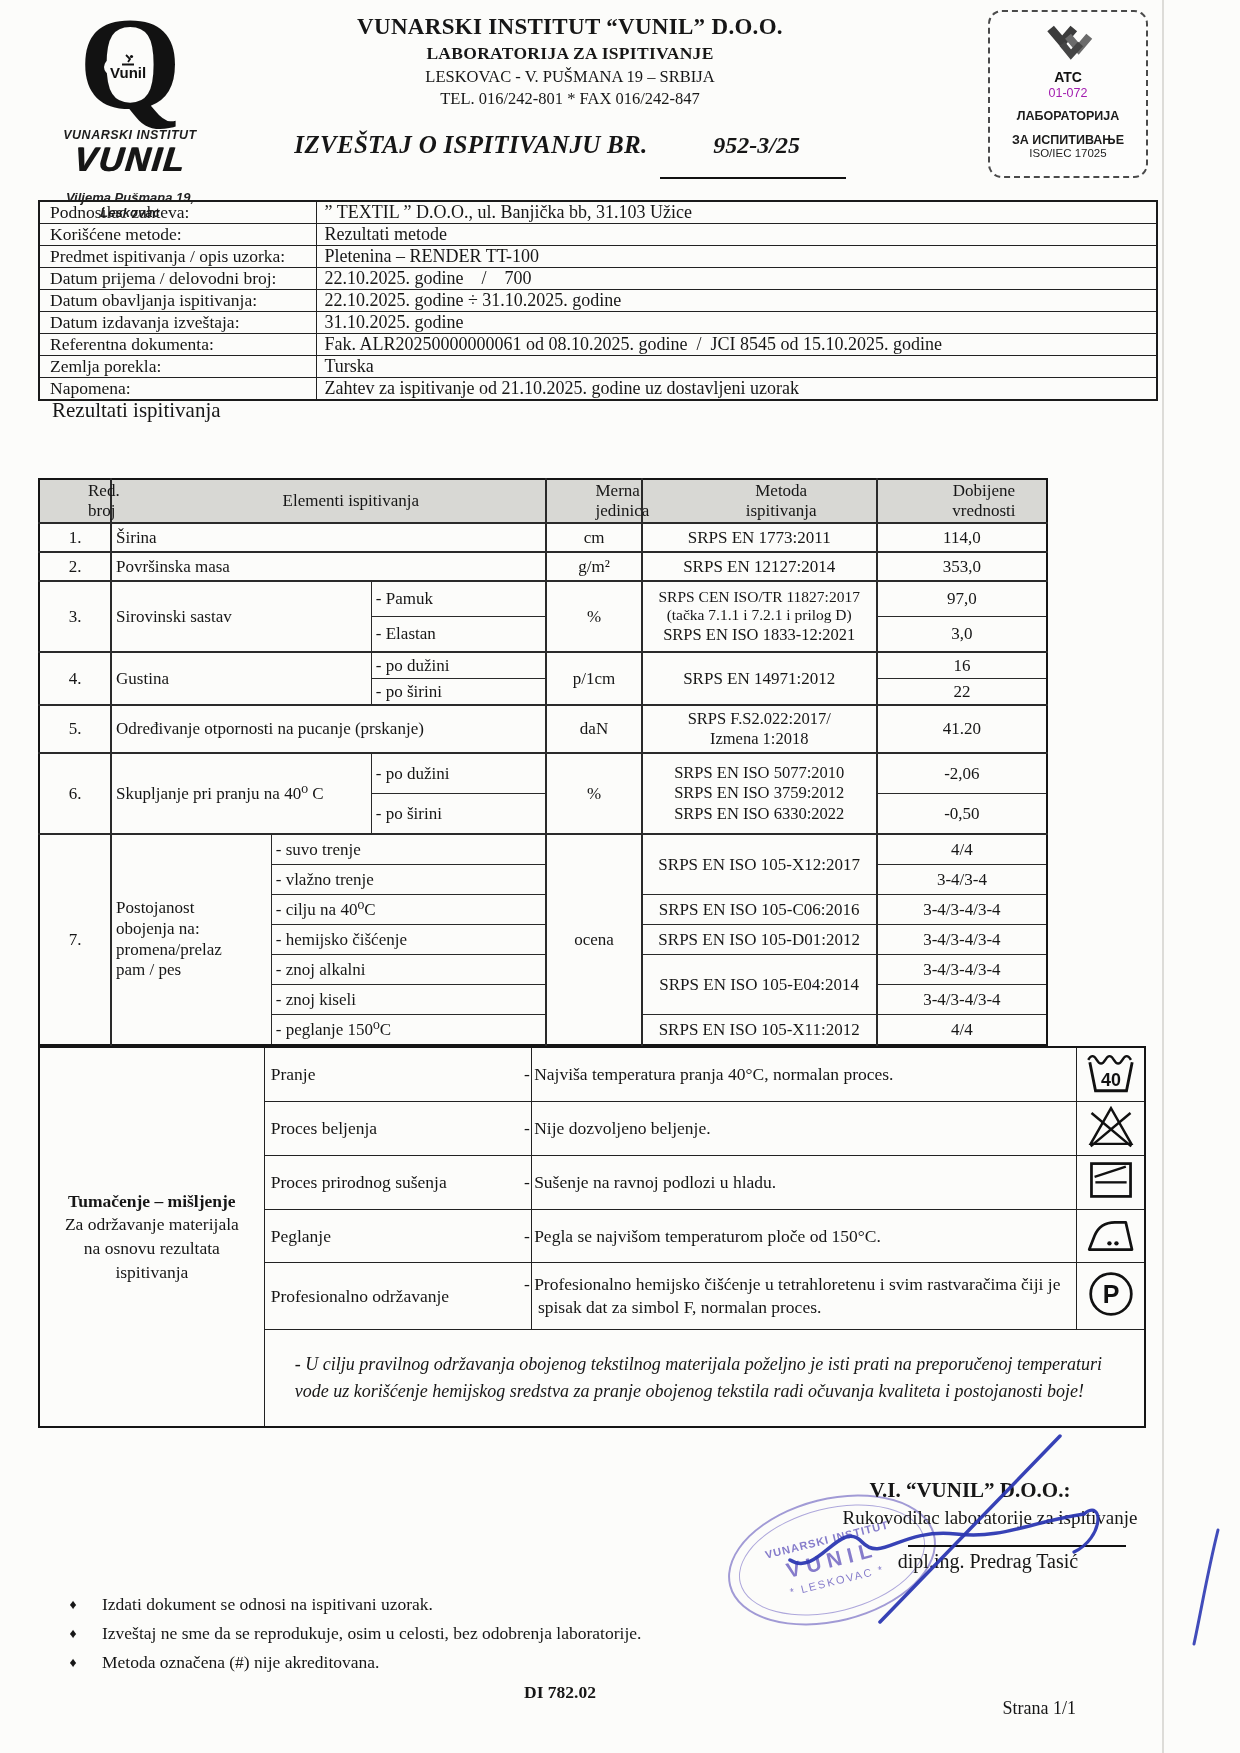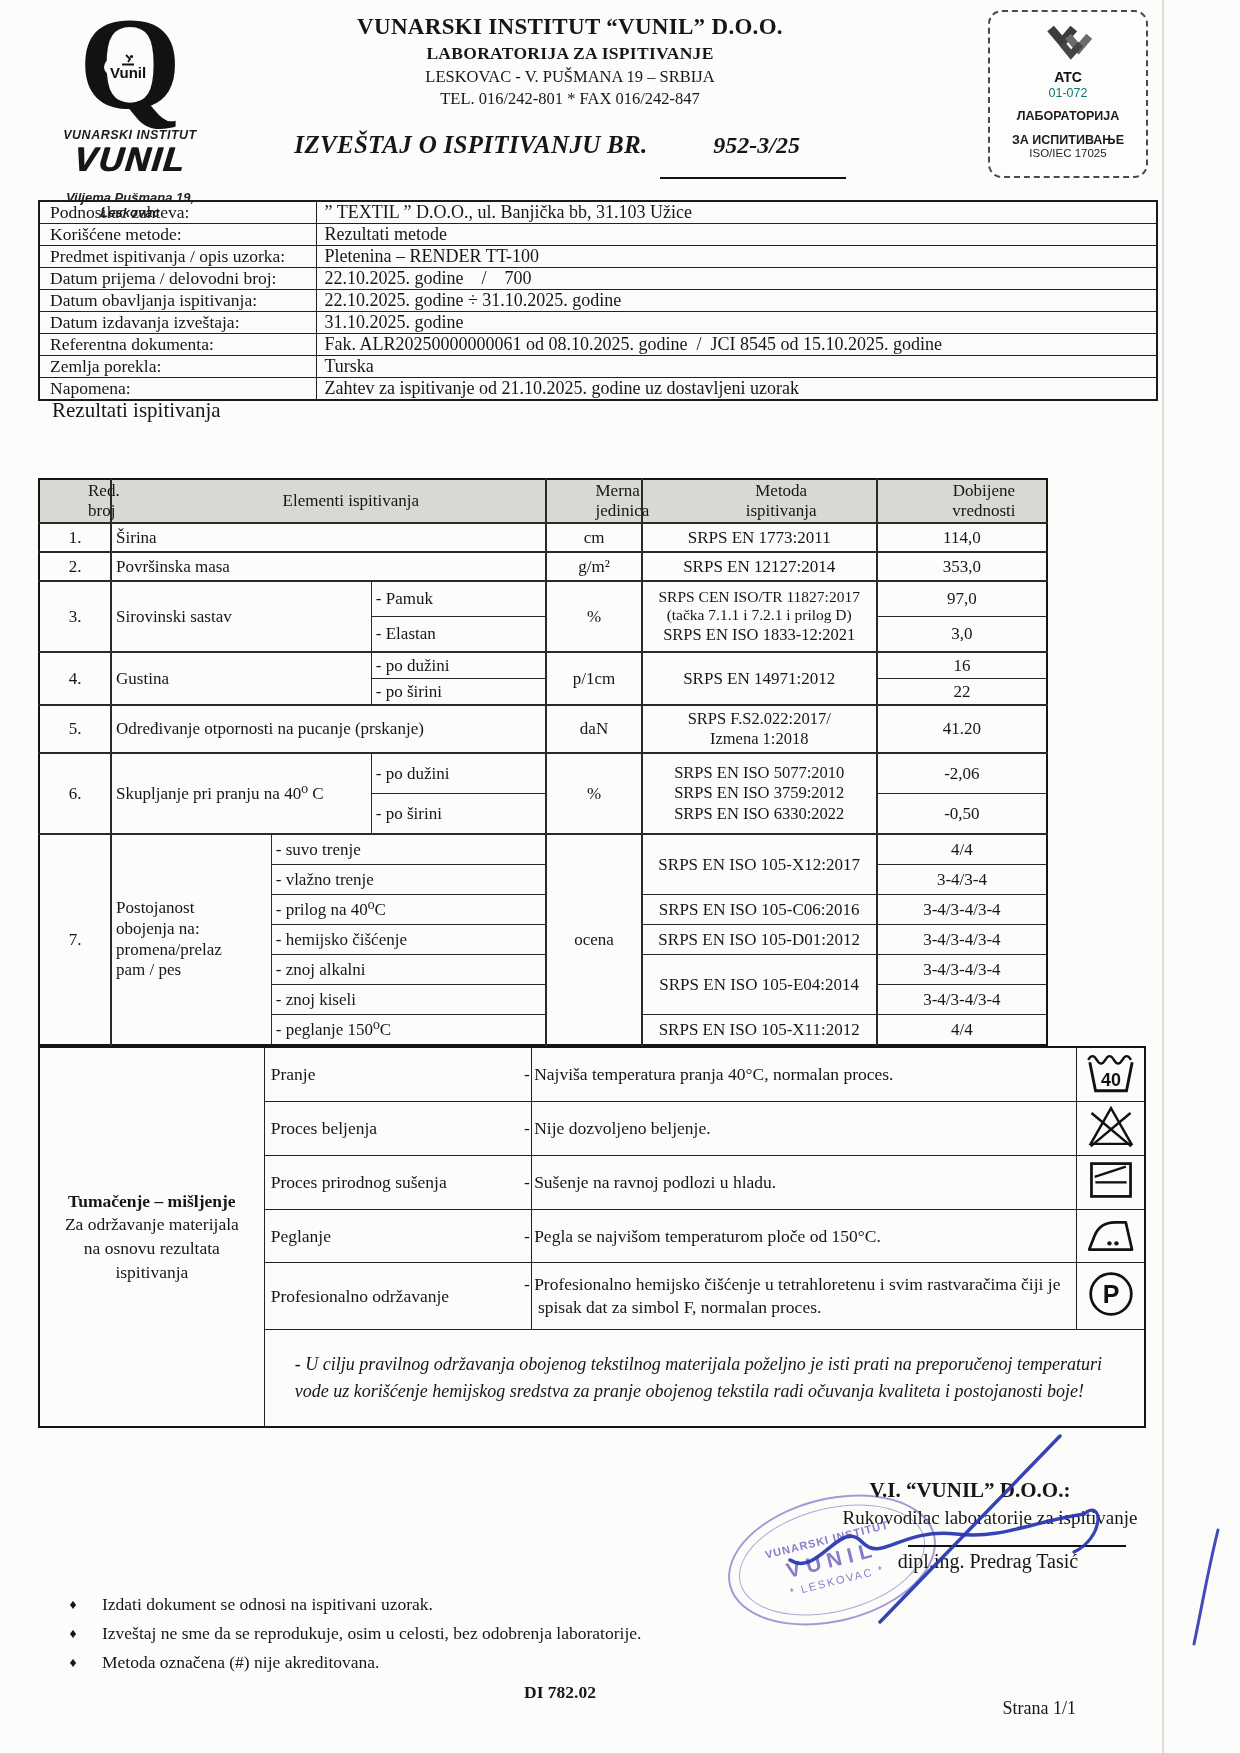--- a/index.html
+++ b/index.html
@@ -27,21 +27,21 @@
   .lab{font-size:17.5px;font-weight:bold;margin-top:3px;letter-spacing:.3px;}
   .adr{font-size:16.5px;margin-top:3px;}
   .tel{font-size:16.5px;margin-top:2px;}
   .title-line{margin-top:22px;white-space:nowrap;}
   .rt{font-size:25px;font-weight:bold;font-style:italic;letter-spacing:.3px;}
   .rn{display:inline-block;font-size:24px;font-weight:bold;font-style:italic;min-width:150px;
       border-bottom:2.5px solid #111;padding:0 14px 18px 22px;margin-left:8px;}
   .atc{position:absolute;left:988px;top:4px;width:156px;height:164px;border:2px dashed #4a4a4a;
        border-radius:14px;text-align:center;font-family:"Liberation Sans",sans-serif;background:#fdfdfc;}
   .atc-name{font-size:14px;font-weight:bold;color:#111;margin-top:1px;}
-  .atc-code{font-size:12.5px;color:#0f766e;margin-top:1px;}
+  .atc-code{font-size:12.5px;color:#a21caf;margin-top:1px;}
   .atc-l1{font-size:12.5px;font-weight:bold;color:#1c1c1c;margin-top:9px;}
   .atc-l2{font-size:12.5px;font-weight:bold;color:#1c1c1c;margin-top:10px;}
   .atc-iso{font-size:11.5px;color:#222;}
 
   
   table{border-collapse:collapse;table-layout:fixed;}
   .info{position:absolute;top:200px;left:38px;width:1120px;border:2.5px solid #1b1b1b;}
   .info td{border:1px solid #222;height:21px;padding:0 4px 0 10px;font-size:17.5px;vertical-align:middle;}
   .info td.val{font-size:18px;white-space:pre-wrap;padding-left:8px;}
 
@@ -305,21 +305,21 @@
       <td colspan="2" class="sub">- suvo trenje</td>
       <td class="ctr bl2" rowspan="7">ocena</td>
       <td class="ctr bl2 m16" rowspan="2">SRPS EN ISO 105-X12:2017</td>
       <td class="ctr bl2">4/4</td>
     </tr>
     <tr class="h27">
       <td colspan="2" class="sub">- vlažno trenje</td>
       <td class="ctr bl2">3-4/3-4</td>
     </tr>
     <tr class="h27">
-      <td colspan="2" class="sub">- prilog na 40⁰C</td>
+      <td colspan="2" class="sub">- cilju na 40⁰C</td>
       <td class="ctr bl2 m16">SRPS EN ISO 105-C06:2016</td>
       <td class="ctr bl2">3-4/3-4/3-4</td>
     </tr>
     <tr class="h27">
       <td colspan="2" class="sub">- hemijsko čišćenje</td>
       <td class="ctr bl2 m16">SRPS EN ISO 105-D01:2012</td>
       <td class="ctr bl2">3-4/3-4/3-4</td>
     </tr>
     <tr class="h27">
       <td colspan="2" class="sub">- znoj alkalni</td>

